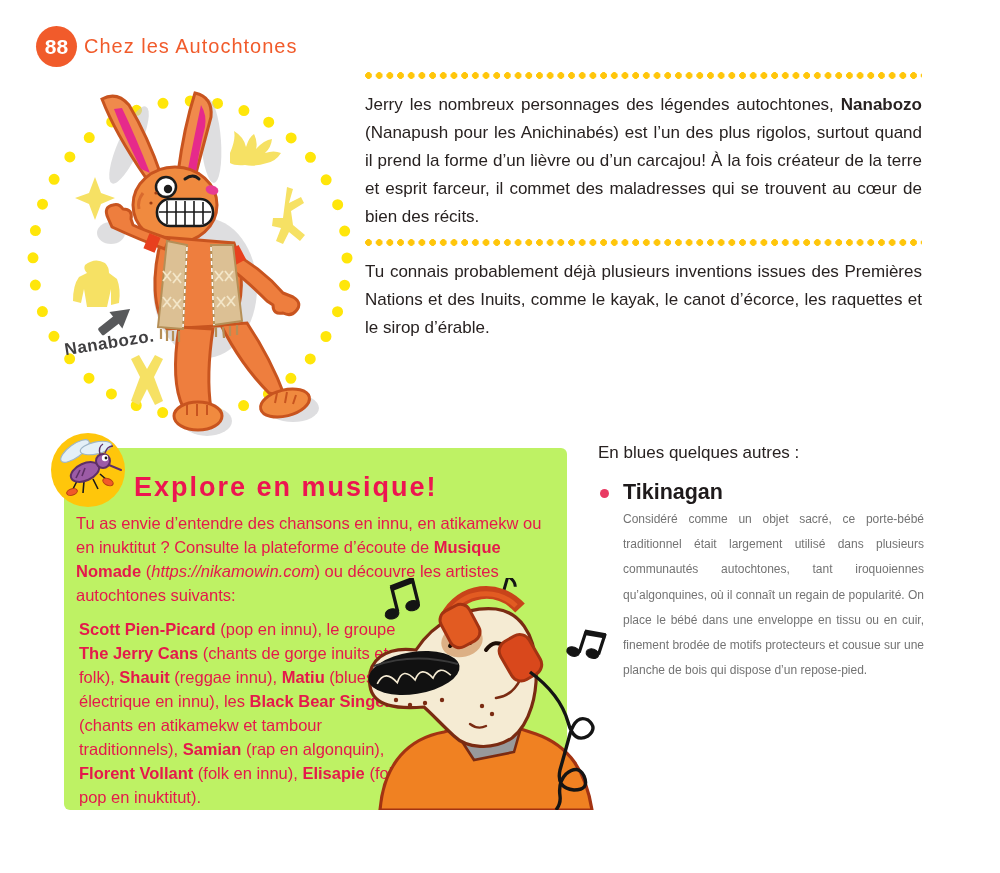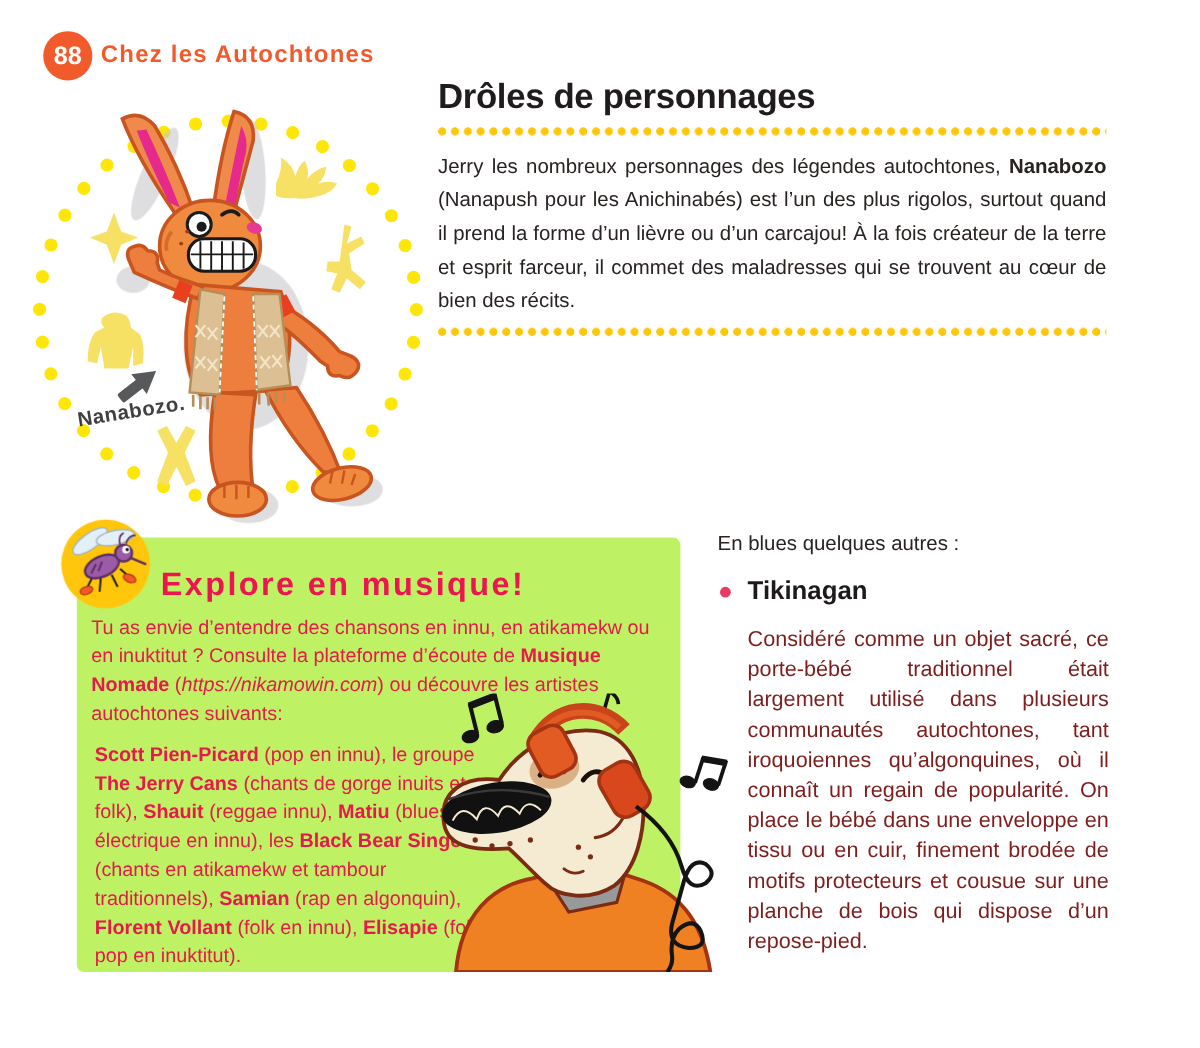--- a/index.html
+++ b/index.html
@@ -8,48 +8,48 @@
     position:relative; width:1000px; height:873px; background:#ffffff;
     overflow:hidden; font-family:"Liberation Sans", sans-serif; color:#282221;
   }
   
   .page-num {
     position:absolute; left:36px; top:26px; width:41px; height:41px;
     background:#F15B2B; border-radius:50%; display:flex; align-items:center;
     justify-content:center; color:#fff; font-size:21px; font-weight:bold;
   }
   .section-title {
-    position:absolute; left:84px; top:35px; font-size:20px; font-weight:bold;
+    position:absolute; left:84px; top:35px; font-size:20px; font-weight:normal;
     color:#F15B2B; letter-spacing:1px;
   }
   
   .col-right { position:absolute; left:365px; top:64px; width:557px; }
   .col-right h1 {
     font-size:29px; line-height:34px; font-weight:bold; color:#201C1D;
     letter-spacing:-0.3px;
   }
   .dotted-rule {
     height:7px; margin:8px 0 12px 0;
     background:radial-gradient(circle at 3.5px 3.5px, #FFC60B 3.1px, rgba(0,0,0,0) 3.6px);
     background-size:10.7px 7px; background-repeat:repeat-x;
   }
   .body-p { font-size:17px; line-height:28px; text-align:justify; color:#282221; }
   .sec2 { margin-top:27px; }
   
   .subcol { position:absolute; left:598px; top:443px; width:326px; }
   .subcol .intro { font-size:17px; color:#282221; margin-bottom:17px; }
-  .bullet-row { display:flex; align-items:flex-start; margin-bottom:15px; }
+  .bullet-row { display:flex; align-items:flex-start; margin-bottom:2px; }
   .bullet-dot {
     width:9px; height:9px; border-radius:50%; background:#E93A63;
     margin:9px 14px 0 2px; flex:0 0 9px;
   }
   .bullet-name { font-size:21.5px; font-weight:bold; color:#1E1A1B; }
   .bullet-text {
-    margin-left:25px; width:301px; font-size:18px; line-height:25.2px;
-    text-align:justify; color:#7f1d1d;
+    margin-left:25px; width:301px; font-size:12px; line-height:25.2px;
+    text-align:justify; color:#737373;
   }
   
   .music-box {
     position:absolute; left:64px; top:448px; width:503px; height:362px;
     background:#bef264; border-radius:6px;
   }
   .badge { position:absolute; left:-16px; top:-19px; width:80px; height:80px; }
   .music-title {
     margin:24px 0 8px 70px; font-size:27px; font-weight:bold; color:#ED1550;
     letter-spacing:2px;
@@ -150,25 +150,25 @@
 
   <svg class="nanabozo-arrow" viewBox="0 0 44 36">
     <g transform="rotate(-38 22 18)">
       <rect x="4" y="14" width="22" height="9" rx="2" fill="#58595B"></rect>
       <path d="M24 8 L42 18.5 L24 29 Z" fill="#58595B"></path>
     </g>
   </svg>
   <div class="nanabozo-label">Nanabozo.</div>
 
   <div class="col-right">
-    <h1>Drôles de personnages</h1>
     <div class="dotted-rule"></div>
     <p class="body-p"><span>Jerry les nombreux personnages des légendes autochtones, </span><b>Nanabozo</b><span> (Nanapush pour les Anichinabés) est l’un des plus rigolos, surtout quand il prend la forme d’un lièvre ou d’un carcajou! À la fois créateur de la terre et esprit farceur, il commet des maladresses qui se trouvent au cœur de bien des récits.</span></p>
 
     <div class="dotted-rule"></div>
+    <p class="body-p">Tu connais probablement déjà plusieurs inventions issues des Premières Nations et des Inuits, comme le kayak, le canot d’écorce, les raquettes et le sirop d’érable.</p>
   </div>
 
   <div class="subcol">
     <p class="intro">En blues quelques autres :</p>
     <div class="bullet-row">
       <span class="bullet-dot"></span>
       <span class="bullet-name">Tikinagan</span>
     </div>
     <p class="bullet-text">Considéré comme un objet sacré, ce porte-bébé traditionnel était largement utilisé dans plusieurs communautés autochtones, tant iroquoiennes qu’algonquines, où il connaît un regain de popularité. On place le bébé dans une enveloppe en tissu ou en cuir, finement brodée de motifs protecteurs et cousue sur une planche de bois qui dispose d’un repose-pied.</p>
   </div>

